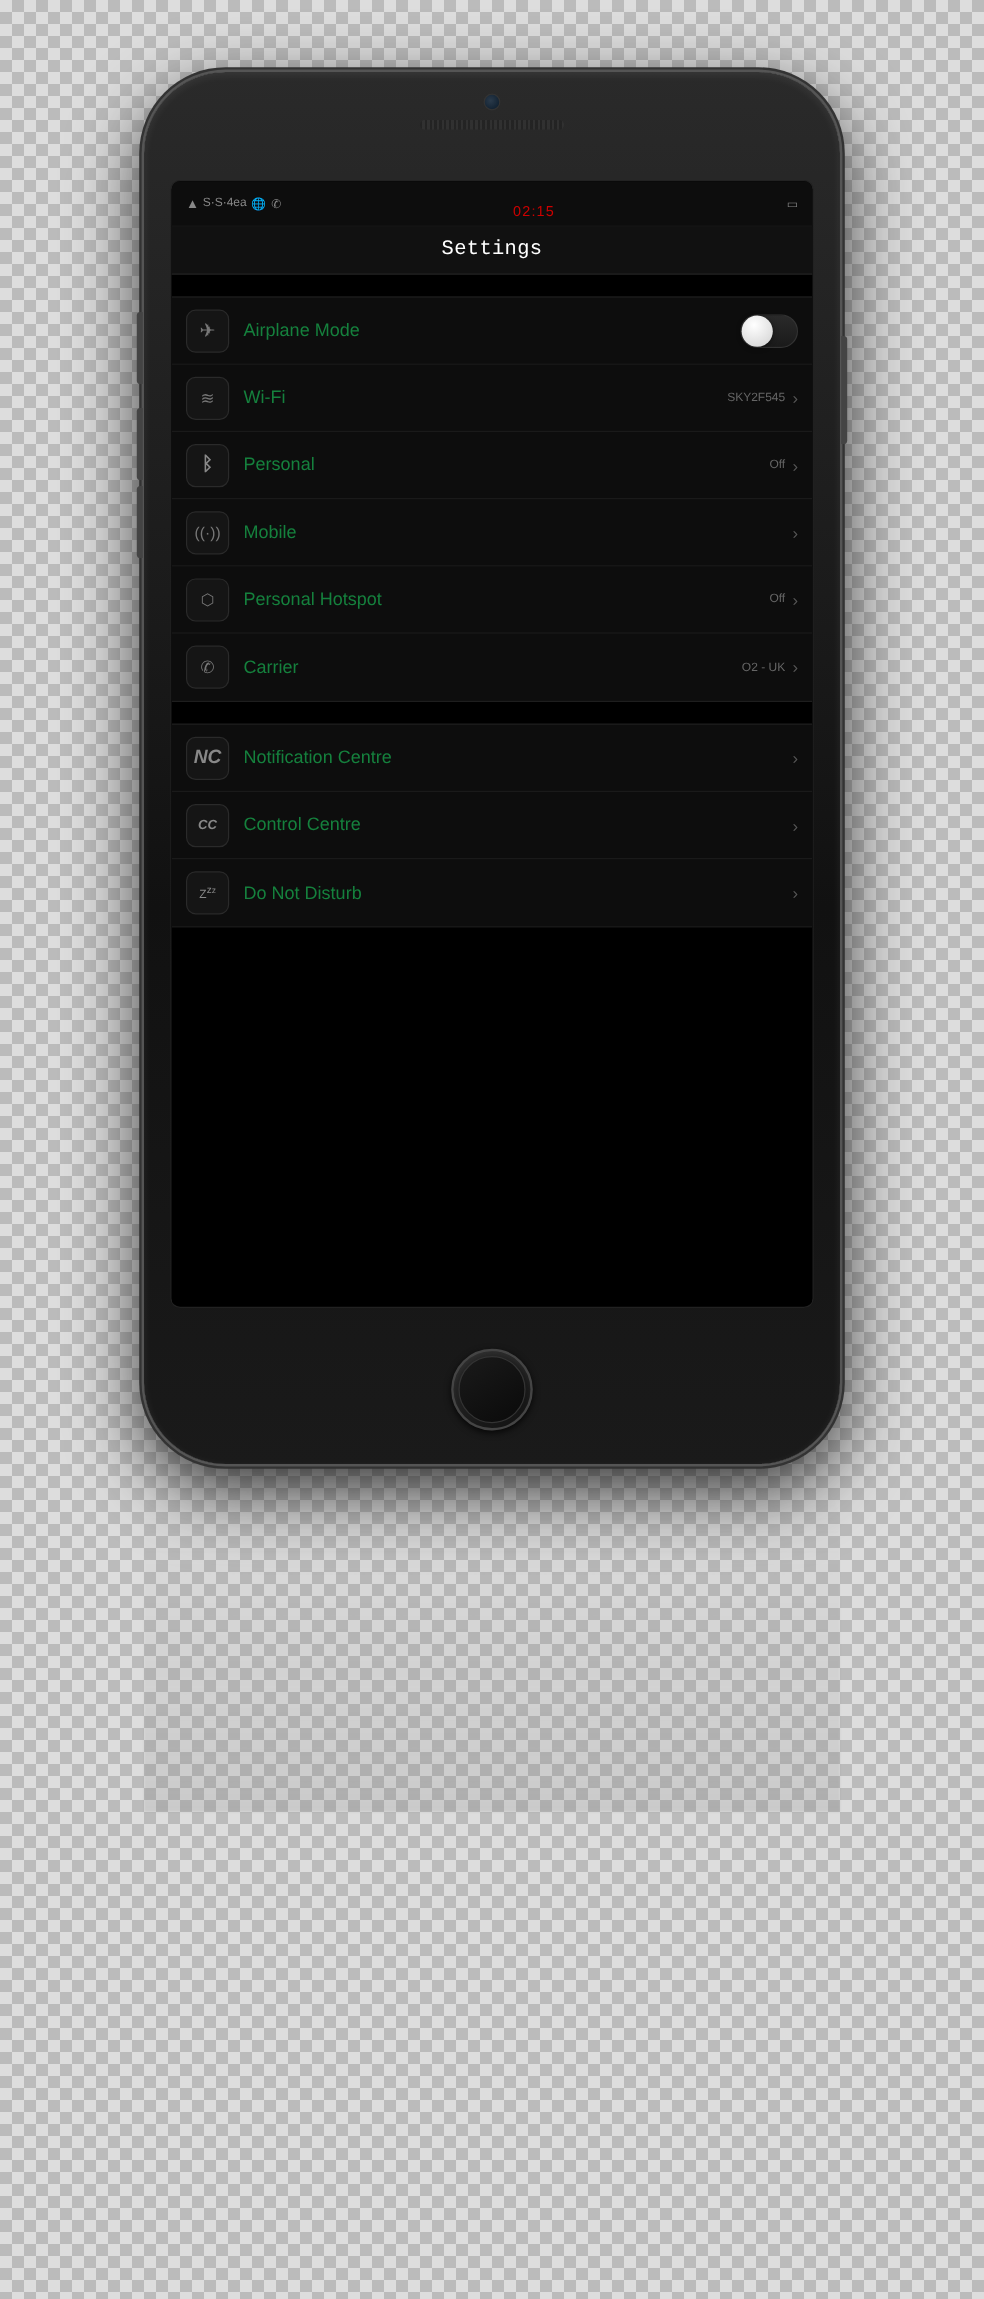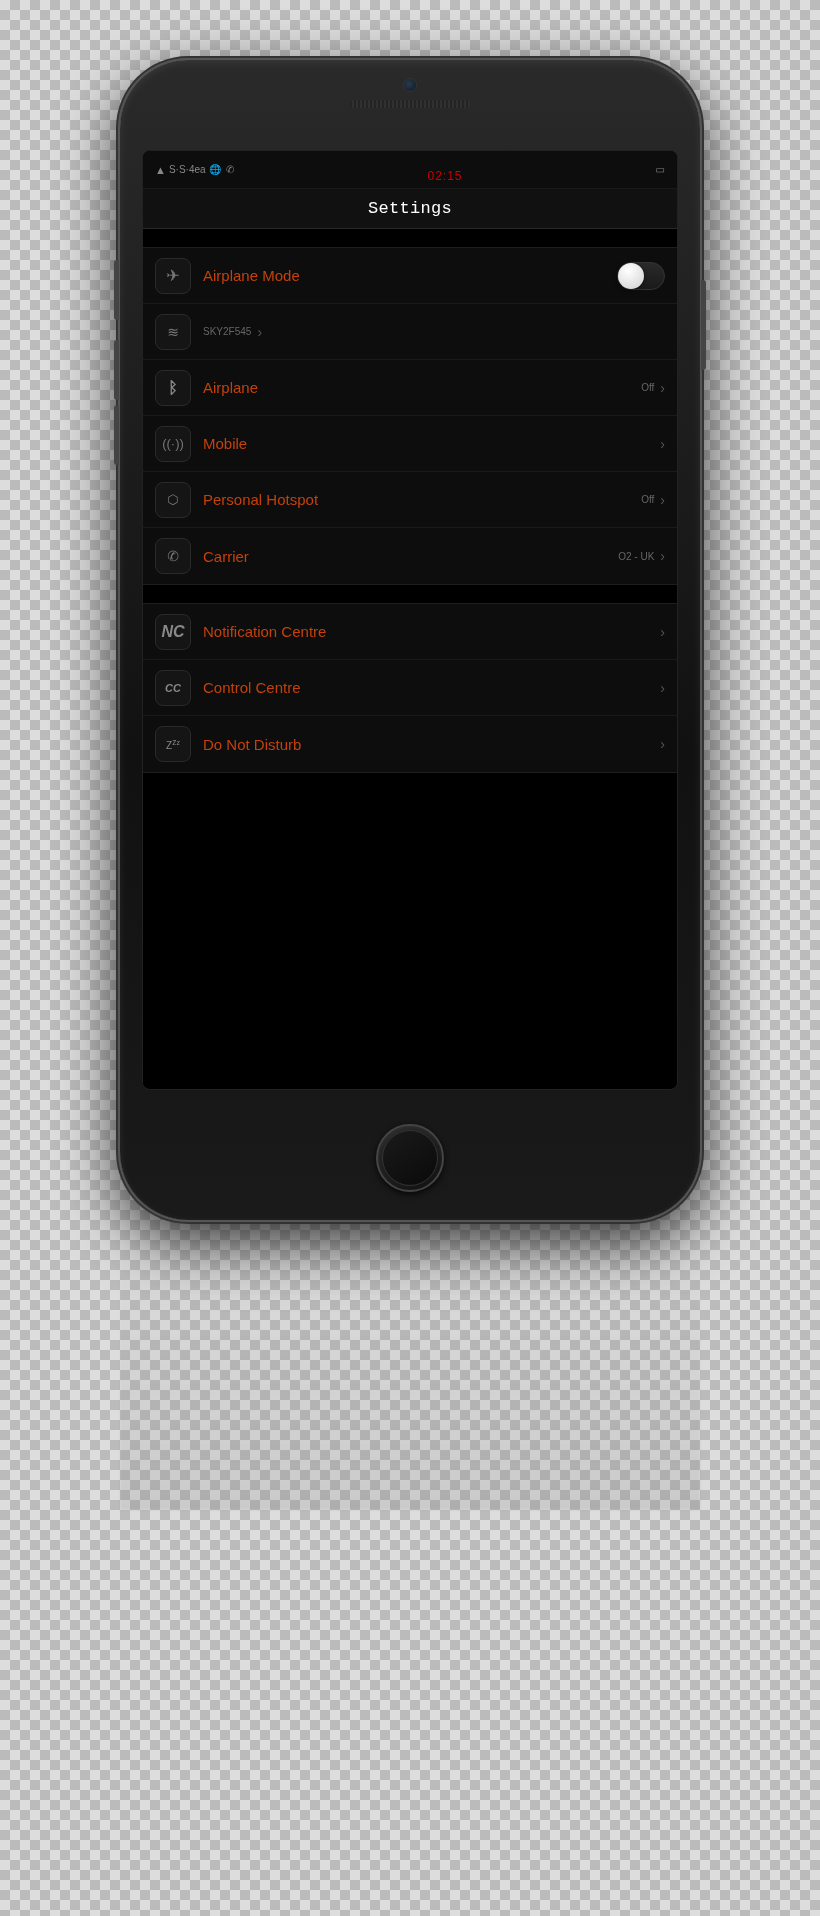--- a/index.html
+++ b/index.html
@@ -227,21 +227,21 @@
       border: 1px solid #2a2a2a;
     }
 
     .row-icon.dark-icon {
       background: #151515;
       color: #777;
     }
 
     .row-label {
       flex: 1;
-      color: #c2410c;
+      color: #15803d;
       font-size: 15px;
       font-weight: 400;
     }
 
     .row-value {
       color: #666;
       font-size: 10px;
       margin-right: 6px;
     }
 
@@ -424,29 +424,30 @@
             <span class="row-label">Airplane Mode</span>
             <div class="toggle-switch">
               <div class="toggle-knob"></div>
             </div>
           </div>
 
           <div class="settings-row">
             <div class="row-icon dark-icon">
               <span class="wifi-symbol">≋</span>
             </div>
+            <span class="row-label">Wi-Fi</span>
             <span class="row-value">SKY2F545</span>
             <span class="row-chevron">›</span>
           </div>
 
           <div class="settings-row">
             <div class="row-icon dark-icon">
               <span class="bt-symbol">ᛒ</span>
             </div>
-            <span class="row-label">Airplane</span>
+            <span class="row-label">Personal</span>
             <span class="row-value">Off</span>
             <span class="row-chevron">›</span>
           </div>
 
           <div class="settings-row">
             <div class="row-icon dark-icon">
               <span class="globe-symbol">((·))</span>
             </div>
             <span class="row-label">Mobile</span>
             <span class="row-chevron">›</span>

